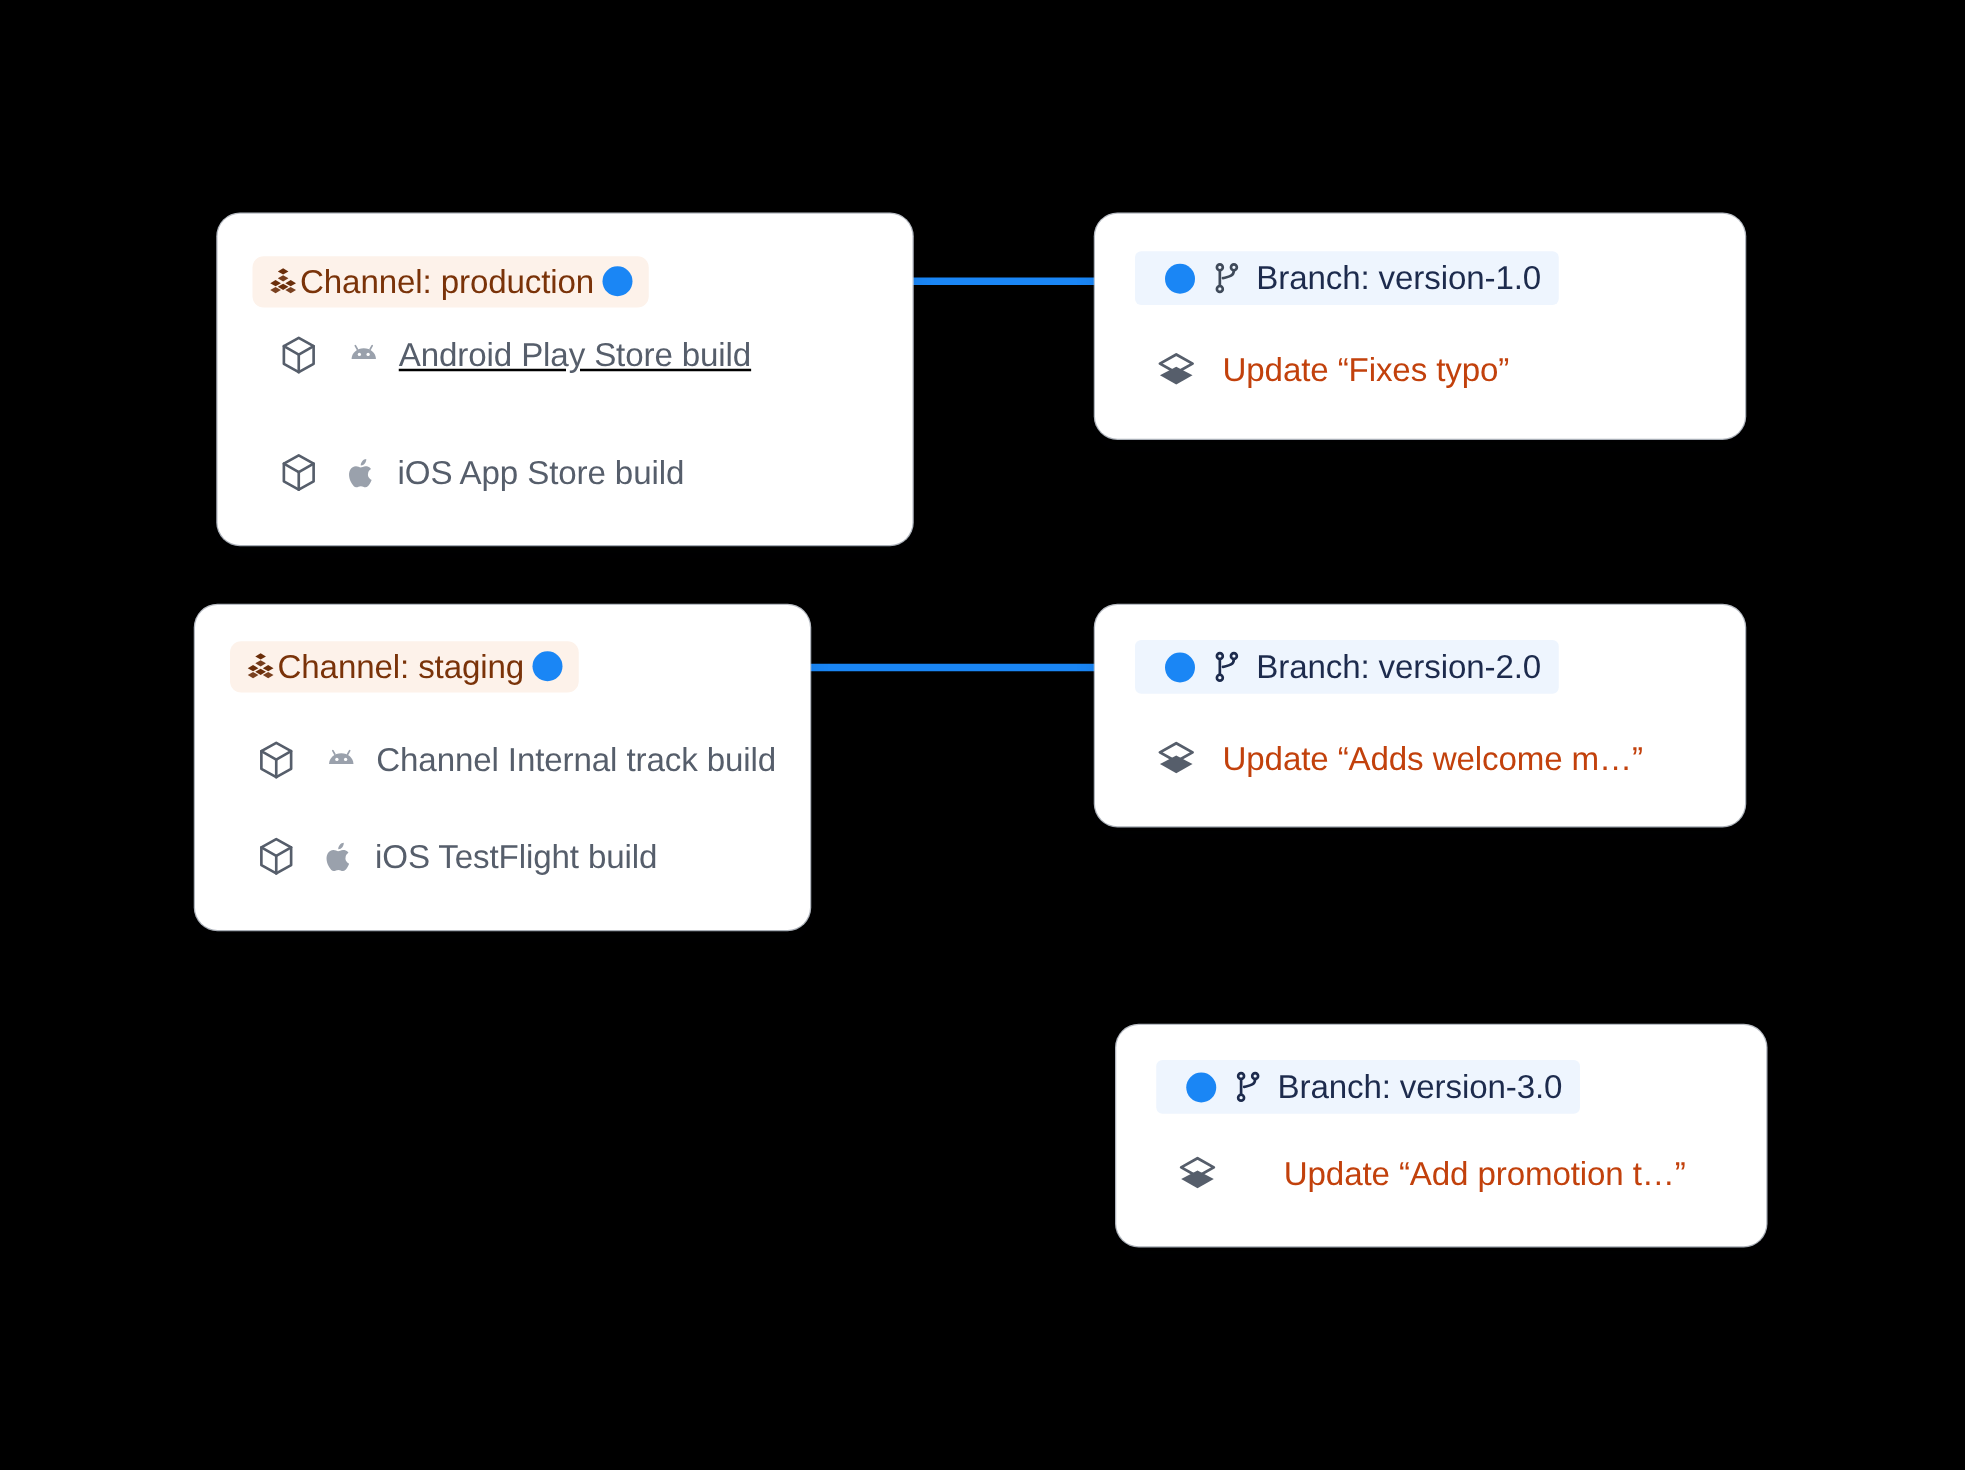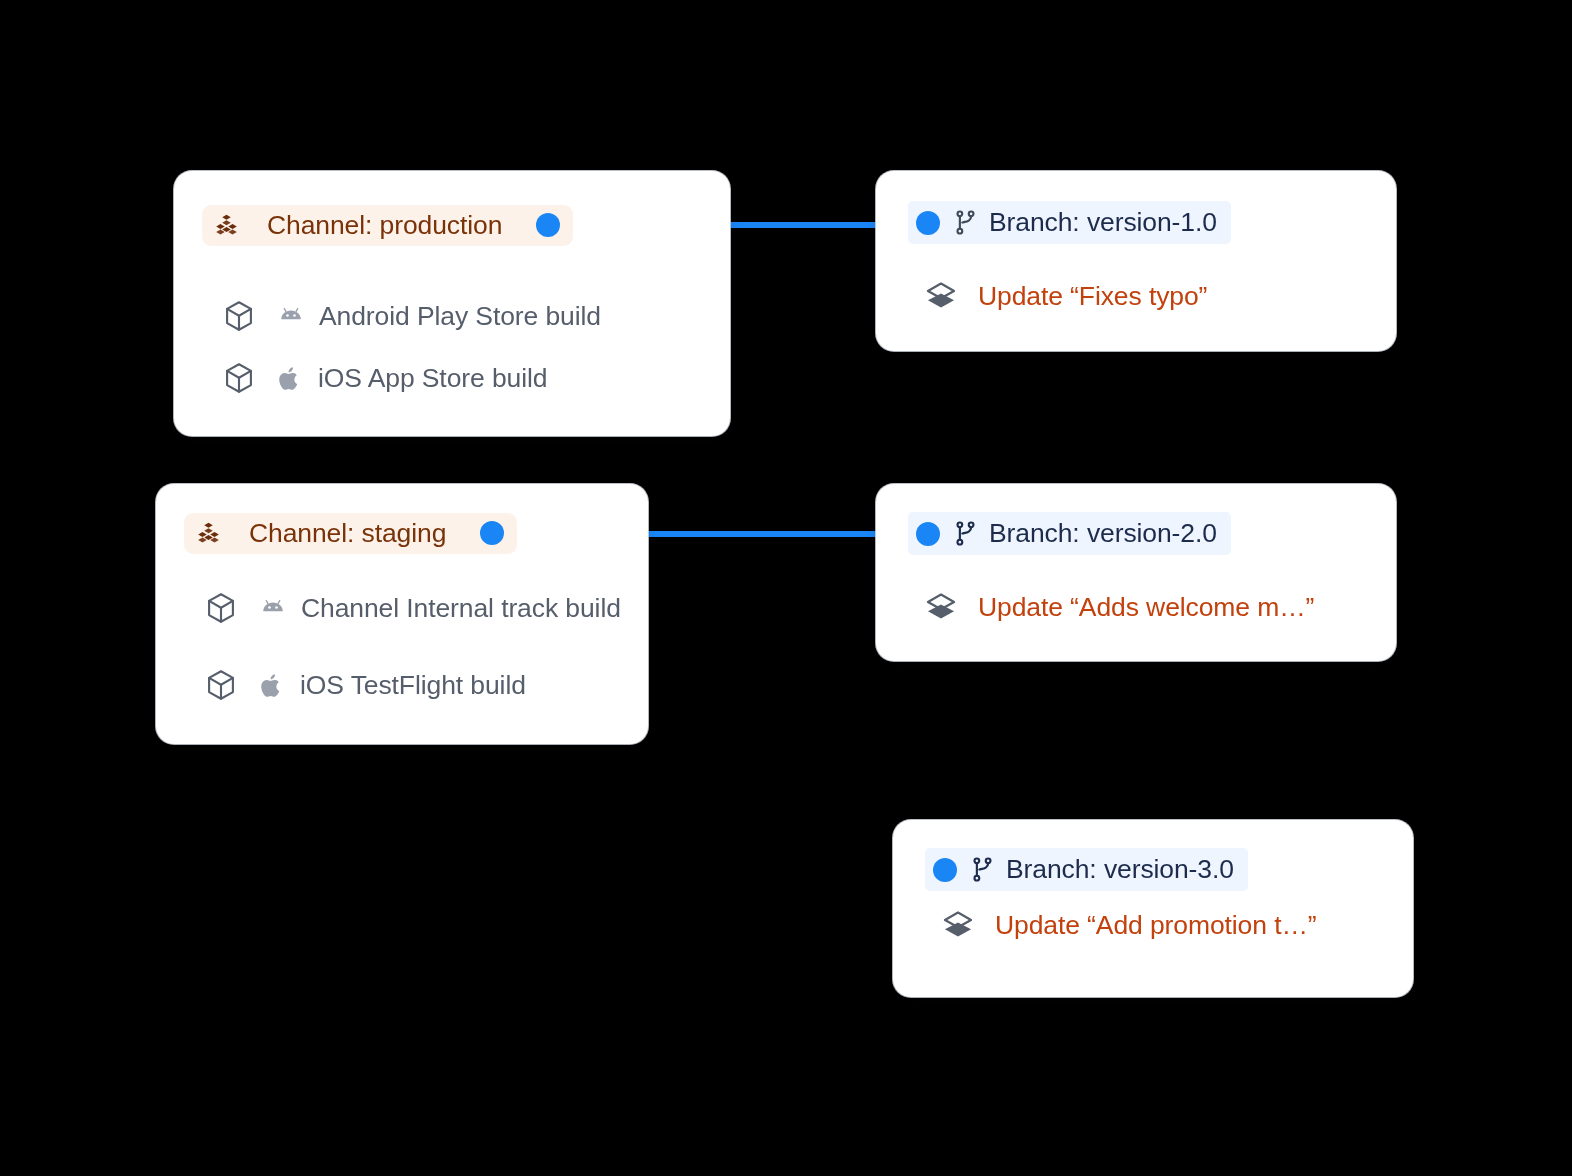--- a/index.html
+++ b/index.html
@@ -44,42 +44,42 @@
                 0 0 0 1px rgba(226,232,240,0.85);
     z-index: 10;
     overflow: visible;
   }
 
   
   .badge-channel {
     position: absolute;
     display: flex;
     align-items: center;
-    gap: 28px;
+    gap: 1px;
     background: #fdf2ea;
     border-radius: 9px;
     padding: 7px 13px 7px 12px;
     white-space: nowrap;
   }
   .badge-channel .badge-text {
     font-size: 26.5px;
     color: #7a3309;
     letter-spacing: -0.1px;
     line-height: 1;
   }
 
   
   .badge-branch {
     position: absolute;
     display: flex;
     align-items: center;
     gap: 10px;
     background: #eef5fe;
     border-radius: 5px;
-    padding: 8px 14px 8px 8px;
+    padding: 8px 14px 8px 24px;
     white-space: nowrap;
   }
   .badge-branch .badge-text {
     font-size: 26.5px;
     color: #1d2b4d;
     letter-spacing: -0.1px;
     line-height: 1;
   }
 
   
@@ -139,21 +139,21 @@
             <path d="M6.2 15.9 L10.3 18.3 L6.2 20.7 L2.1 18.3 Z" opacity="0.9"></path>
             <path d="M17.8 15.9 L21.9 18.3 L17.8 20.7 L13.7 18.3 Z" opacity="0.9"></path>
             <path d="M12 13.4 L16.1 15.8 L12 18.2 L7.9 15.8 Z"></path>
           </g>
         </svg>
       </span>
       <span class="badge-text">Channel: production</span>
       <span class="dot" style="margin-left:6px;"></span>
     </div>
 
-    <div class="row build" style="left:48px; top:128px;">
+    <div class="row build" style="left:48px; top:96px;text-decoration:underline;">
       <span class="ico gap-cube">
         <svg width="34" height="34" viewBox="0 0 24 24" fill="none" stroke="#565e6b" stroke-width="1.5" stroke-linejoin="round" stroke-linecap="round">
           <path d="M12 2.3 L20.4 7 L20.4 17 L12 21.7 L3.6 17 L3.6 7 Z"></path>
           <path d="M3.6 7 L12 11.8 L20.4 7"></path>
           <path d="M12 11.8 L12 21.7"></path>
         </svg>
       </span>
       <span class="ico gap-plat">
         <svg width="30" height="30" viewBox="0 0 24 24">
           <g fill="#9aa1ac">
@@ -317,21 +317,21 @@
           <circle cx="7" cy="4.3" r="2.1"></circle>
           <circle cx="7" cy="19.7" r="2.1"></circle>
           <circle cx="17" cy="4.3" r="2.1"></circle>
           <path d="M7 6.4 L7 17.6"></path>
           <path d="M17 6.4 C17 11 12.5 11.2 9.2 12"></path>
         </svg>
       </span>
       <span class="badge-text">Branch: version-3.0</span>
     </div>
 
-    <div class="row update" style="left:48px; top:88px;">
+    <div class="row update" style="left:48px; top:102px;gap:32px;">
       <span class="ico gap-layers">
         <svg width="34" height="34" viewBox="0 0 24 24">
           <g fill="none" stroke="#565e6b" stroke-width="1.6" stroke-linejoin="round">
             <path d="M12 3.2 L21.2 8.4 L12 13.6 L2.8 8.4 Z"></path>
           </g>
           <path d="M12 10.2 L21.2 15 L12 20.2 L2.8 15 Z" fill="#565e6b"></path>
         </svg>
       </span>
       <span class="row-label">Update “Add promotion t…”</span>
     </div>

